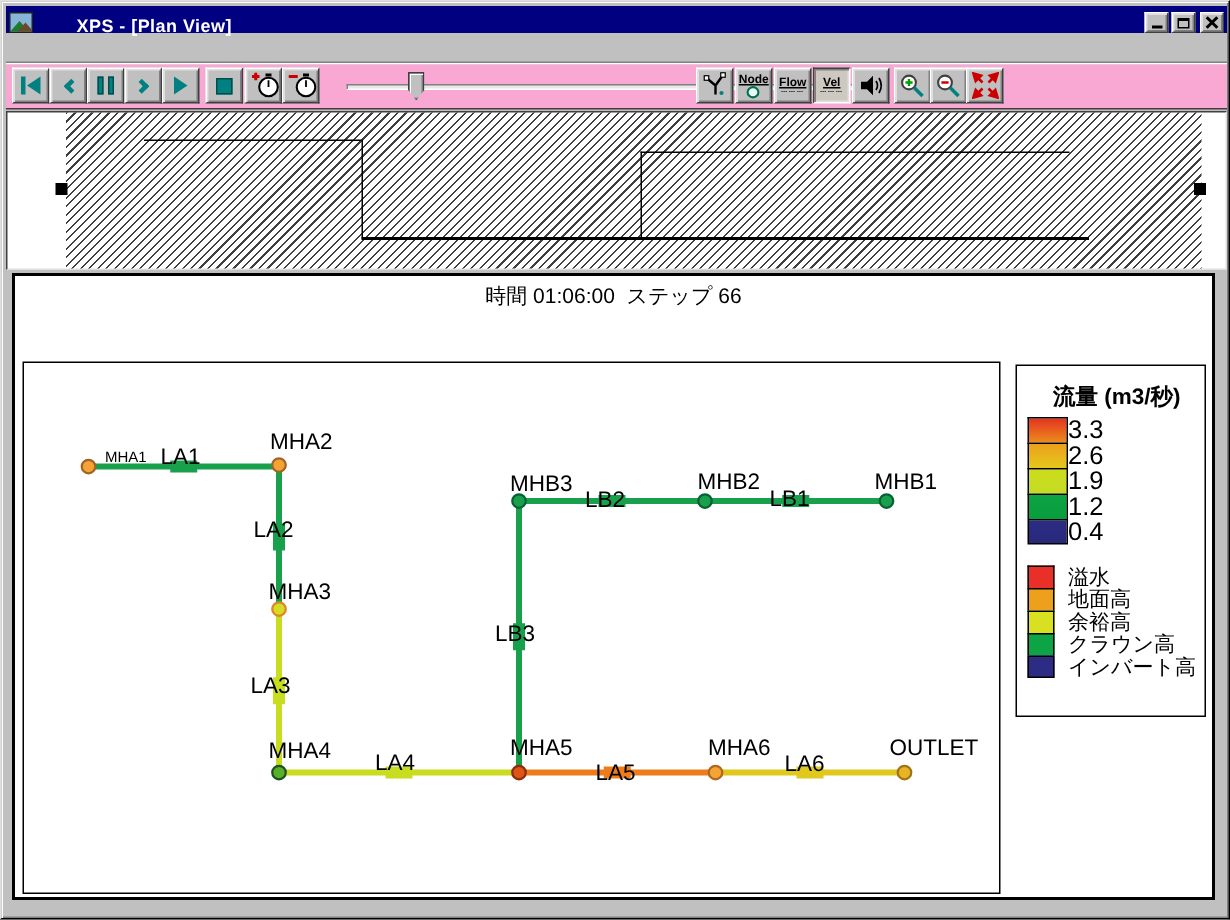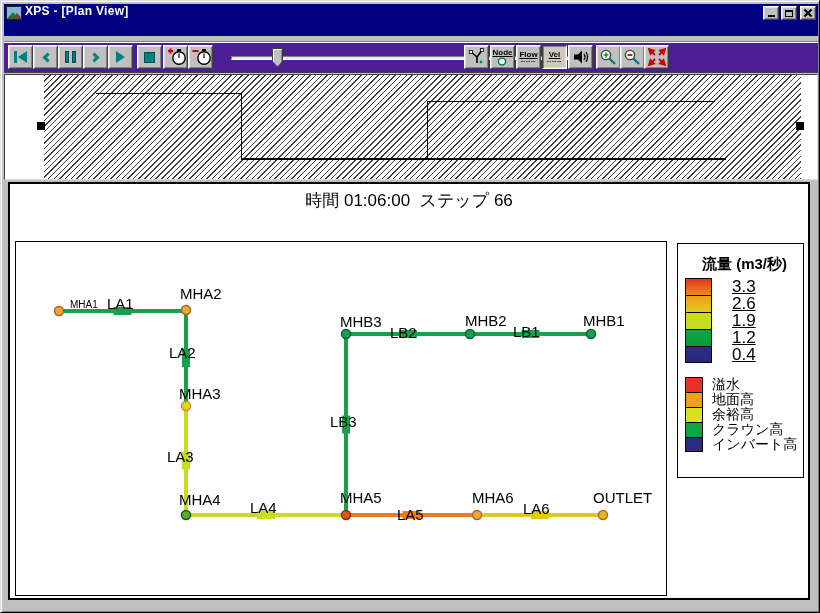--- a/index.html
+++ b/index.html
@@ -6,21 +6,21 @@
   *{box-sizing:border-box;}
   #screen{
     position:relative;width:820px;height:613px;background:#c0c0c0;
     font-family:"Liberation Sans",sans-serif;
     border:1px solid #dfdfdf;border-right-color:#000;border-bottom-color:#000;
     box-shadow: inset 1px 1px 0 #fff, inset -1px -1px 0 #808080;
     overflow:hidden;
   }
   
   .titlebar{position:absolute;left:3px;top:3px;width:814px;height:18px;background:#000080;
-    display:flex;align-items:flex-end;padding:16px 2px;}
+    display:flex;align-items:flex-start;padding:4px 2px;gap:26px;}
   .app-icon{width:16px;height:14px;margin-right:3px;position:relative;background:#87b5d9;border:1px solid #222;overflow:hidden;}
   .app-icon .mtn{position:absolute;left:-2px;bottom:-2px;width:0;height:0;
     border-left:8px solid transparent;border-right:8px solid transparent;border-bottom:9px solid #1e7a2e;}
   .app-icon .mtn2{position:absolute;right:-3px;bottom:-2px;width:0;height:0;
     border-left:7px solid transparent;border-right:7px solid transparent;border-bottom:8px solid #6b4a2b;}
   .title-text{color:#fff;font-size:12px;font-weight:bold;letter-spacing:0.3px;flex:1;line-height:18px;}
   .winbtns{display:flex;gap:2px;}
   .wbtn{width:16px;height:14px;background:#c0c0c0;border:1px solid;border-color:#fff #404040 #404040 #fff;
     box-shadow:inset 1px 1px 0 #dfdfdf, inset -1px -1px 0 #808080;
     display:flex;align-items:flex-end;justify-content:center;position:relative;}
@@ -35,21 +35,21 @@
   
   .menubar{position:absolute;left:3px;top:21px;width:814px;height:19px;background:#c0c0c0;
     display:flex;align-items:center;padding:0 2px;}
   .doc-icon{width:14px;height:15px;background:#fff;border:1px solid #404040;margin:0 6px 0 2px;position:relative;
     font-size:6px;color:#c00000;font-weight:bold;text-align:center;line-height:7px;}
   .menu-item{font-size:12px;color:#000;padding:2px 7px;}
   .menubar .winbtns{margin-left:auto;}
   .wbtn.small{width:15px;height:13px;}
   .mdivider{position:absolute;left:3px;top:40px;width:814px;height:2px;border-top:1px solid #808080;border-bottom:1px solid #fff;}
   
-  .toolbar{position:absolute;left:3px;top:42px;width:814px;height:30px;background:#4c1d95;border-bottom:1px solid #404040;}
+  .toolbar{position:absolute;left:3px;top:42px;width:814px;height:30px;background:#f9a8d4;border-bottom:1px solid #404040;}
   .tbtn{position:absolute;top:2px;width:25px;height:24px;background:#c0c0c0;border:1px solid;border-color:#fff #404040 #404040 #fff;
     box-shadow:inset 1px 1px 0 #dfdfdf, inset -1px -1px 0 #808080;
     display:flex;align-items:center;justify-content:center;flex-direction:column;padding:0;}
   .tbtn.pressed{border-color:#404040 #fff #fff #404040;box-shadow:inset 1px 1px 0 #808080, inset -1px -1px 0 #dfdfdf;background:#cdc9c0;}
   .tri-l{width:0;height:0;border-top:6px solid transparent;border-bottom:6px solid transparent;border-right:9px solid #008080;}
   .tri-r{width:0;height:0;border-top:6px solid transparent;border-bottom:6px solid transparent;border-left:9px solid #008080;}
   .vbar{width:3px;height:12px;background:#008080;}
   .chev-l{width:7px;height:7px;border-left:3px solid #008080;border-bottom:3px solid #008080;transform:rotate(45deg);margin-left:3px;}
   .chev-r{width:7px;height:7px;border-right:3px solid #008080;border-top:3px solid #008080;transform:rotate(45deg);margin-right:3px;}
   .pausebars{display:flex;gap:3px;}
@@ -67,30 +67,30 @@
   
   .strip{position:absolute;left:3px;top:73px;width:814px;height:106px;background:#fff;
     border:1px solid #404040;border-right-color:#dfdfdf;border-bottom-color:#dfdfdf;}
   .hatch{position:absolute;left:39px;top:0px;width:757px;height:104px;
     background:repeating-linear-gradient(135deg, rgba(30,30,30,0.85) 0 1px, transparent 1px 4px);}
   .pline{position:absolute;background:#000;}
   .pmark{position:absolute;width:8px;height:8px;background:#000;}
   
   .main{position:absolute;left:3px;top:179px;width:814px;height:425px;background:#c0c0c0;}
   .panel{position:absolute;left:4px;top:2px;width:802px;height:418px;background:#fff;border:2px solid #000;}
-  .statusline{position:absolute;left:0;top:5px;width:100%;text-align:center;font-size:17px;color:#000;}
+  .statusline{position:absolute;left:0;top:5px;width:100%;text-align:center;font-size:14px;color:#000;}
   .statusline b{font-weight:normal;}
   .plan-box{position:absolute;left:5px;top:57px;width:652px;height:355px;border:1px solid #000;}
   .legend-box{position:absolute;left:667px;top:59px;width:127px;height:235px;border:1px solid #000;background:#fff;}
   .legend-title{position:absolute;left:24px;top:11px;font-size:15px;color:#000;white-space:nowrap;font-weight:bold;}
   .ramp-area{position:absolute;left:7px;top:34px;}
   .ramp-row{display:flex;align-items:center;height:17px;}
   .ramp-cell{width:27px;height:17px;border:1px solid #000;border-bottom:none;}
   .ramp-row:last-child .ramp-cell{border-bottom:1px solid #000;}
-  .ramp-val{font-size:17px;color:#000;margin-left:20px;line-height:17px;text-decoration:underline;}
+  .ramp-val{font-size:17px;color:#000;line-height:17px;}
   .items-area{position:absolute;left:7px;top:133px;}
   .item-row{display:flex;align-items:flex-start;height:15px;}
   .item-sq{width:18px;height:15px;border:1px solid #000;border-bottom:none;}
   .item-row:last-child .item-sq{border-bottom:1px solid #000;}
   .item-label{font-size:14px;color:#000;margin-left:9px;white-space:nowrap;line-height:15px;}
   svg text{font-family:"Liberation Sans",sans-serif;}
 </style>
 </head>
 <body>
 

